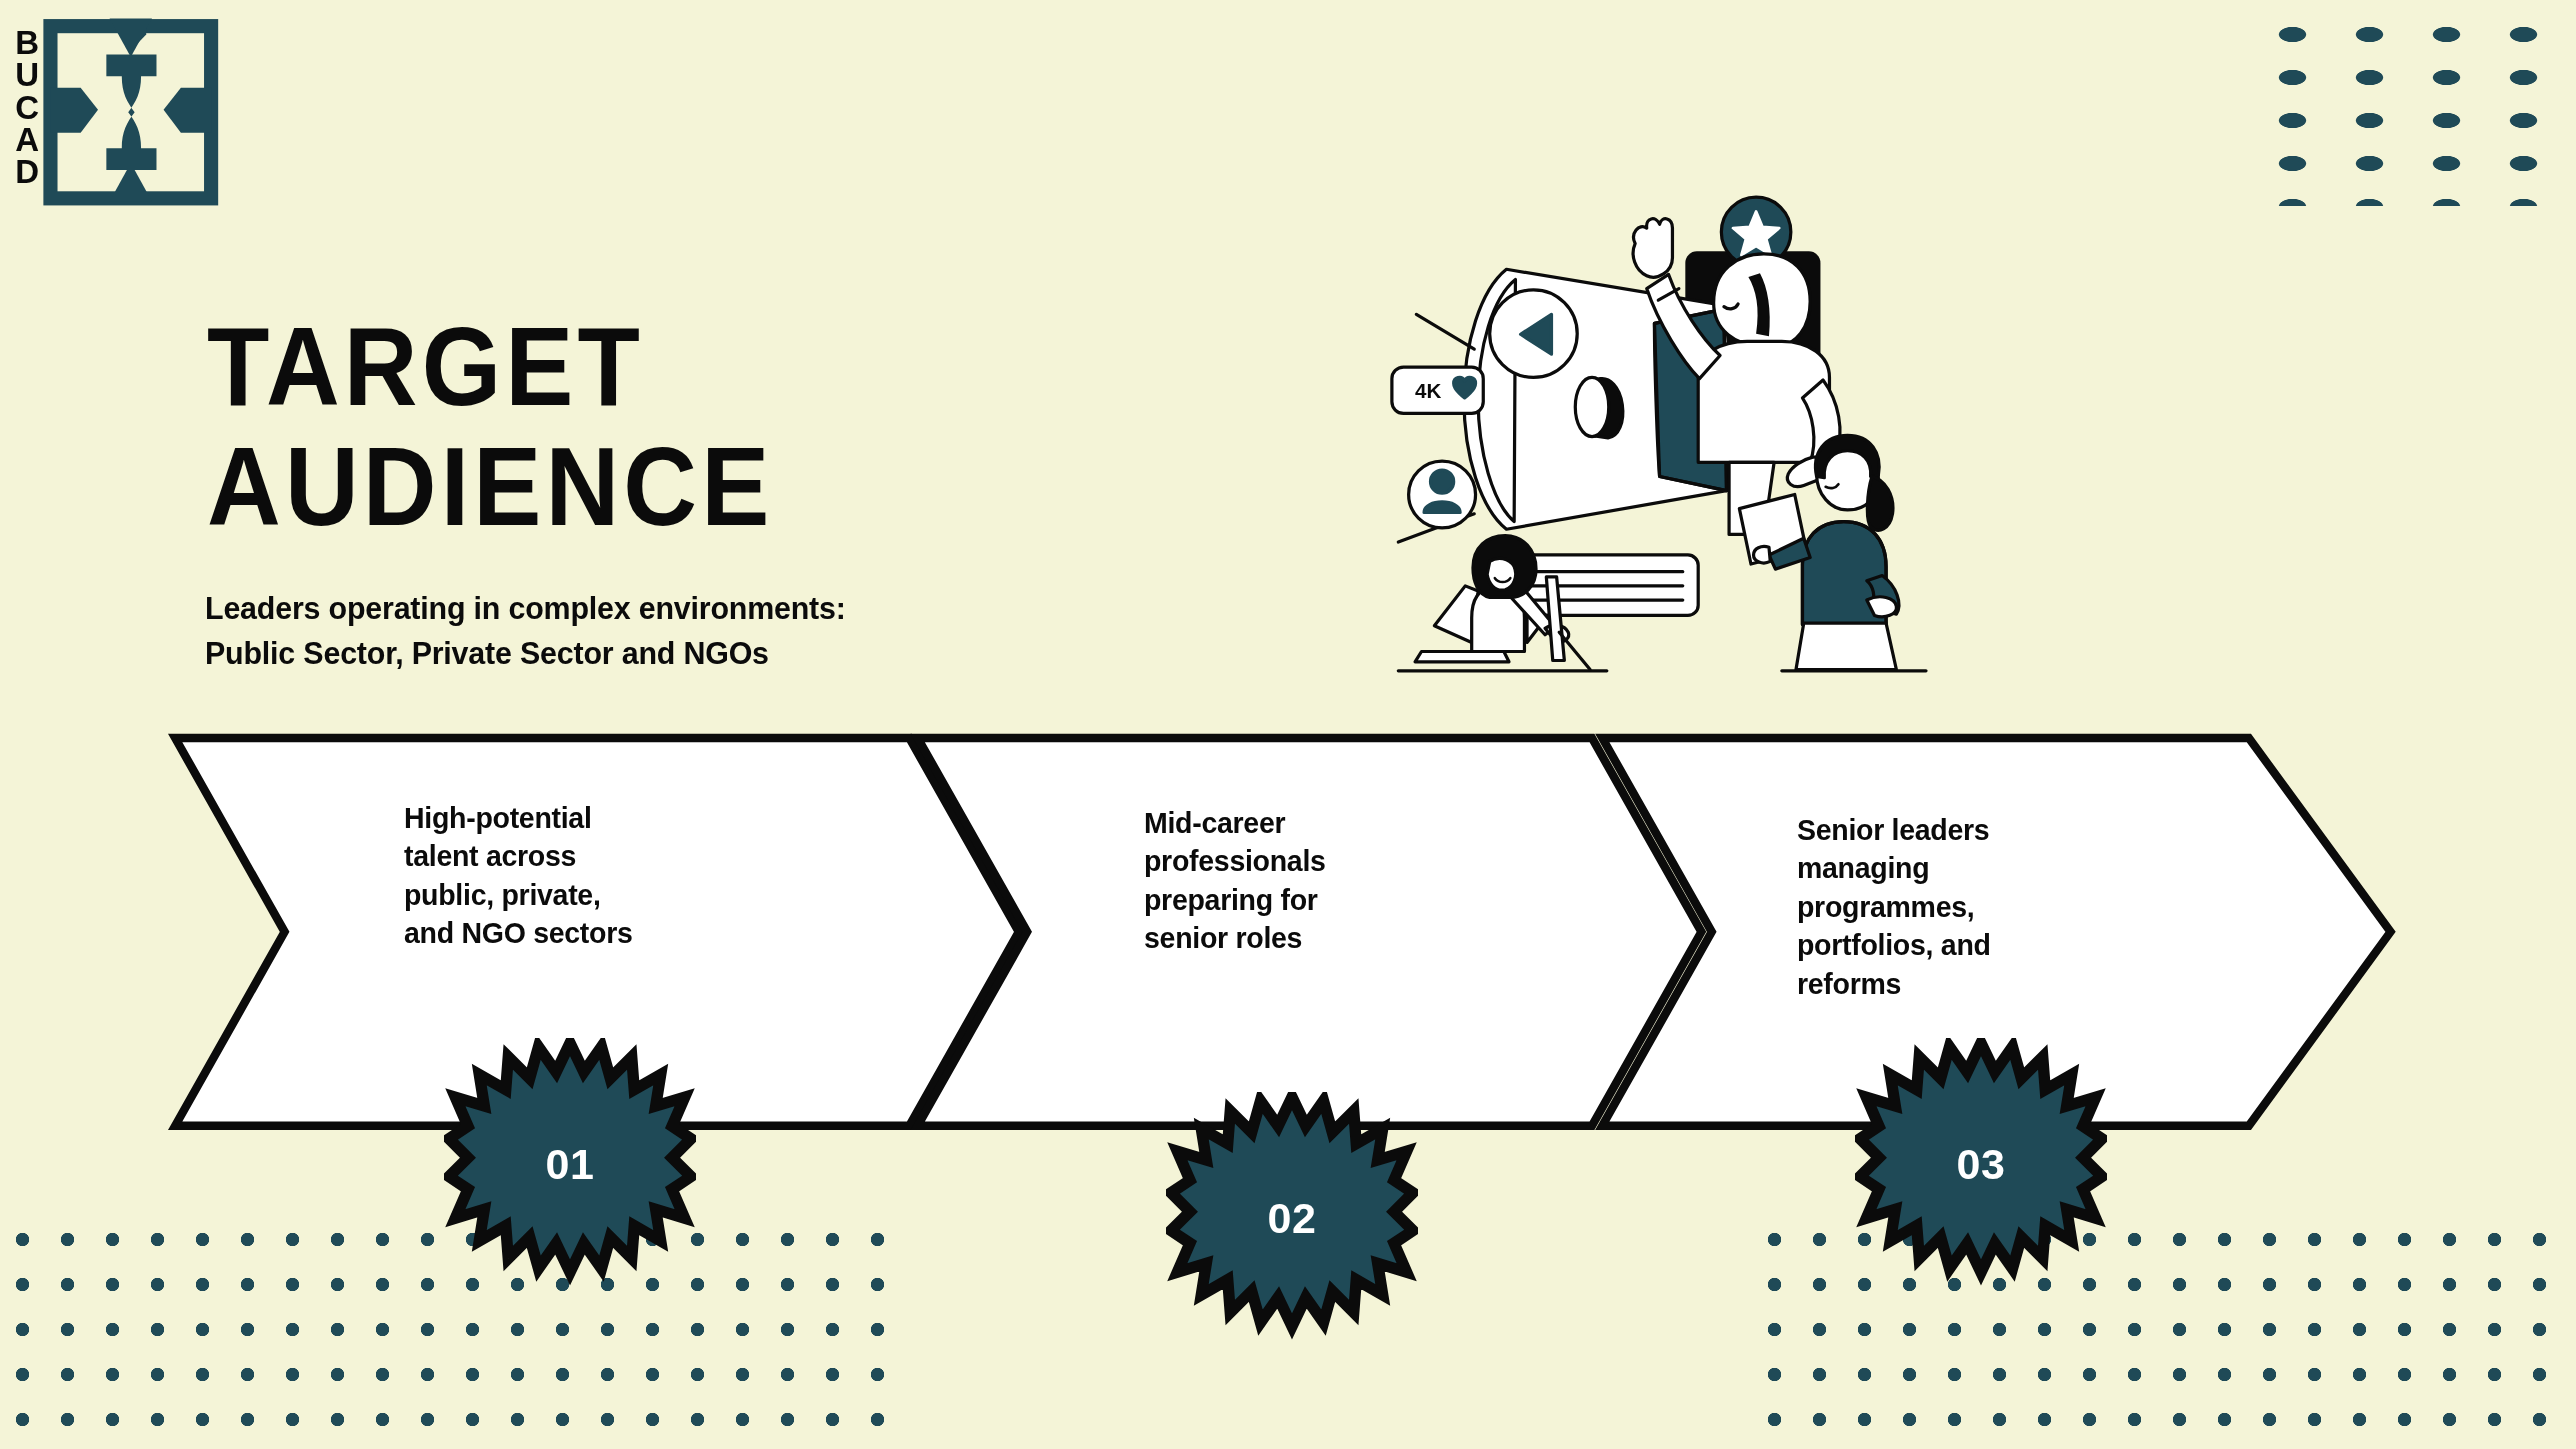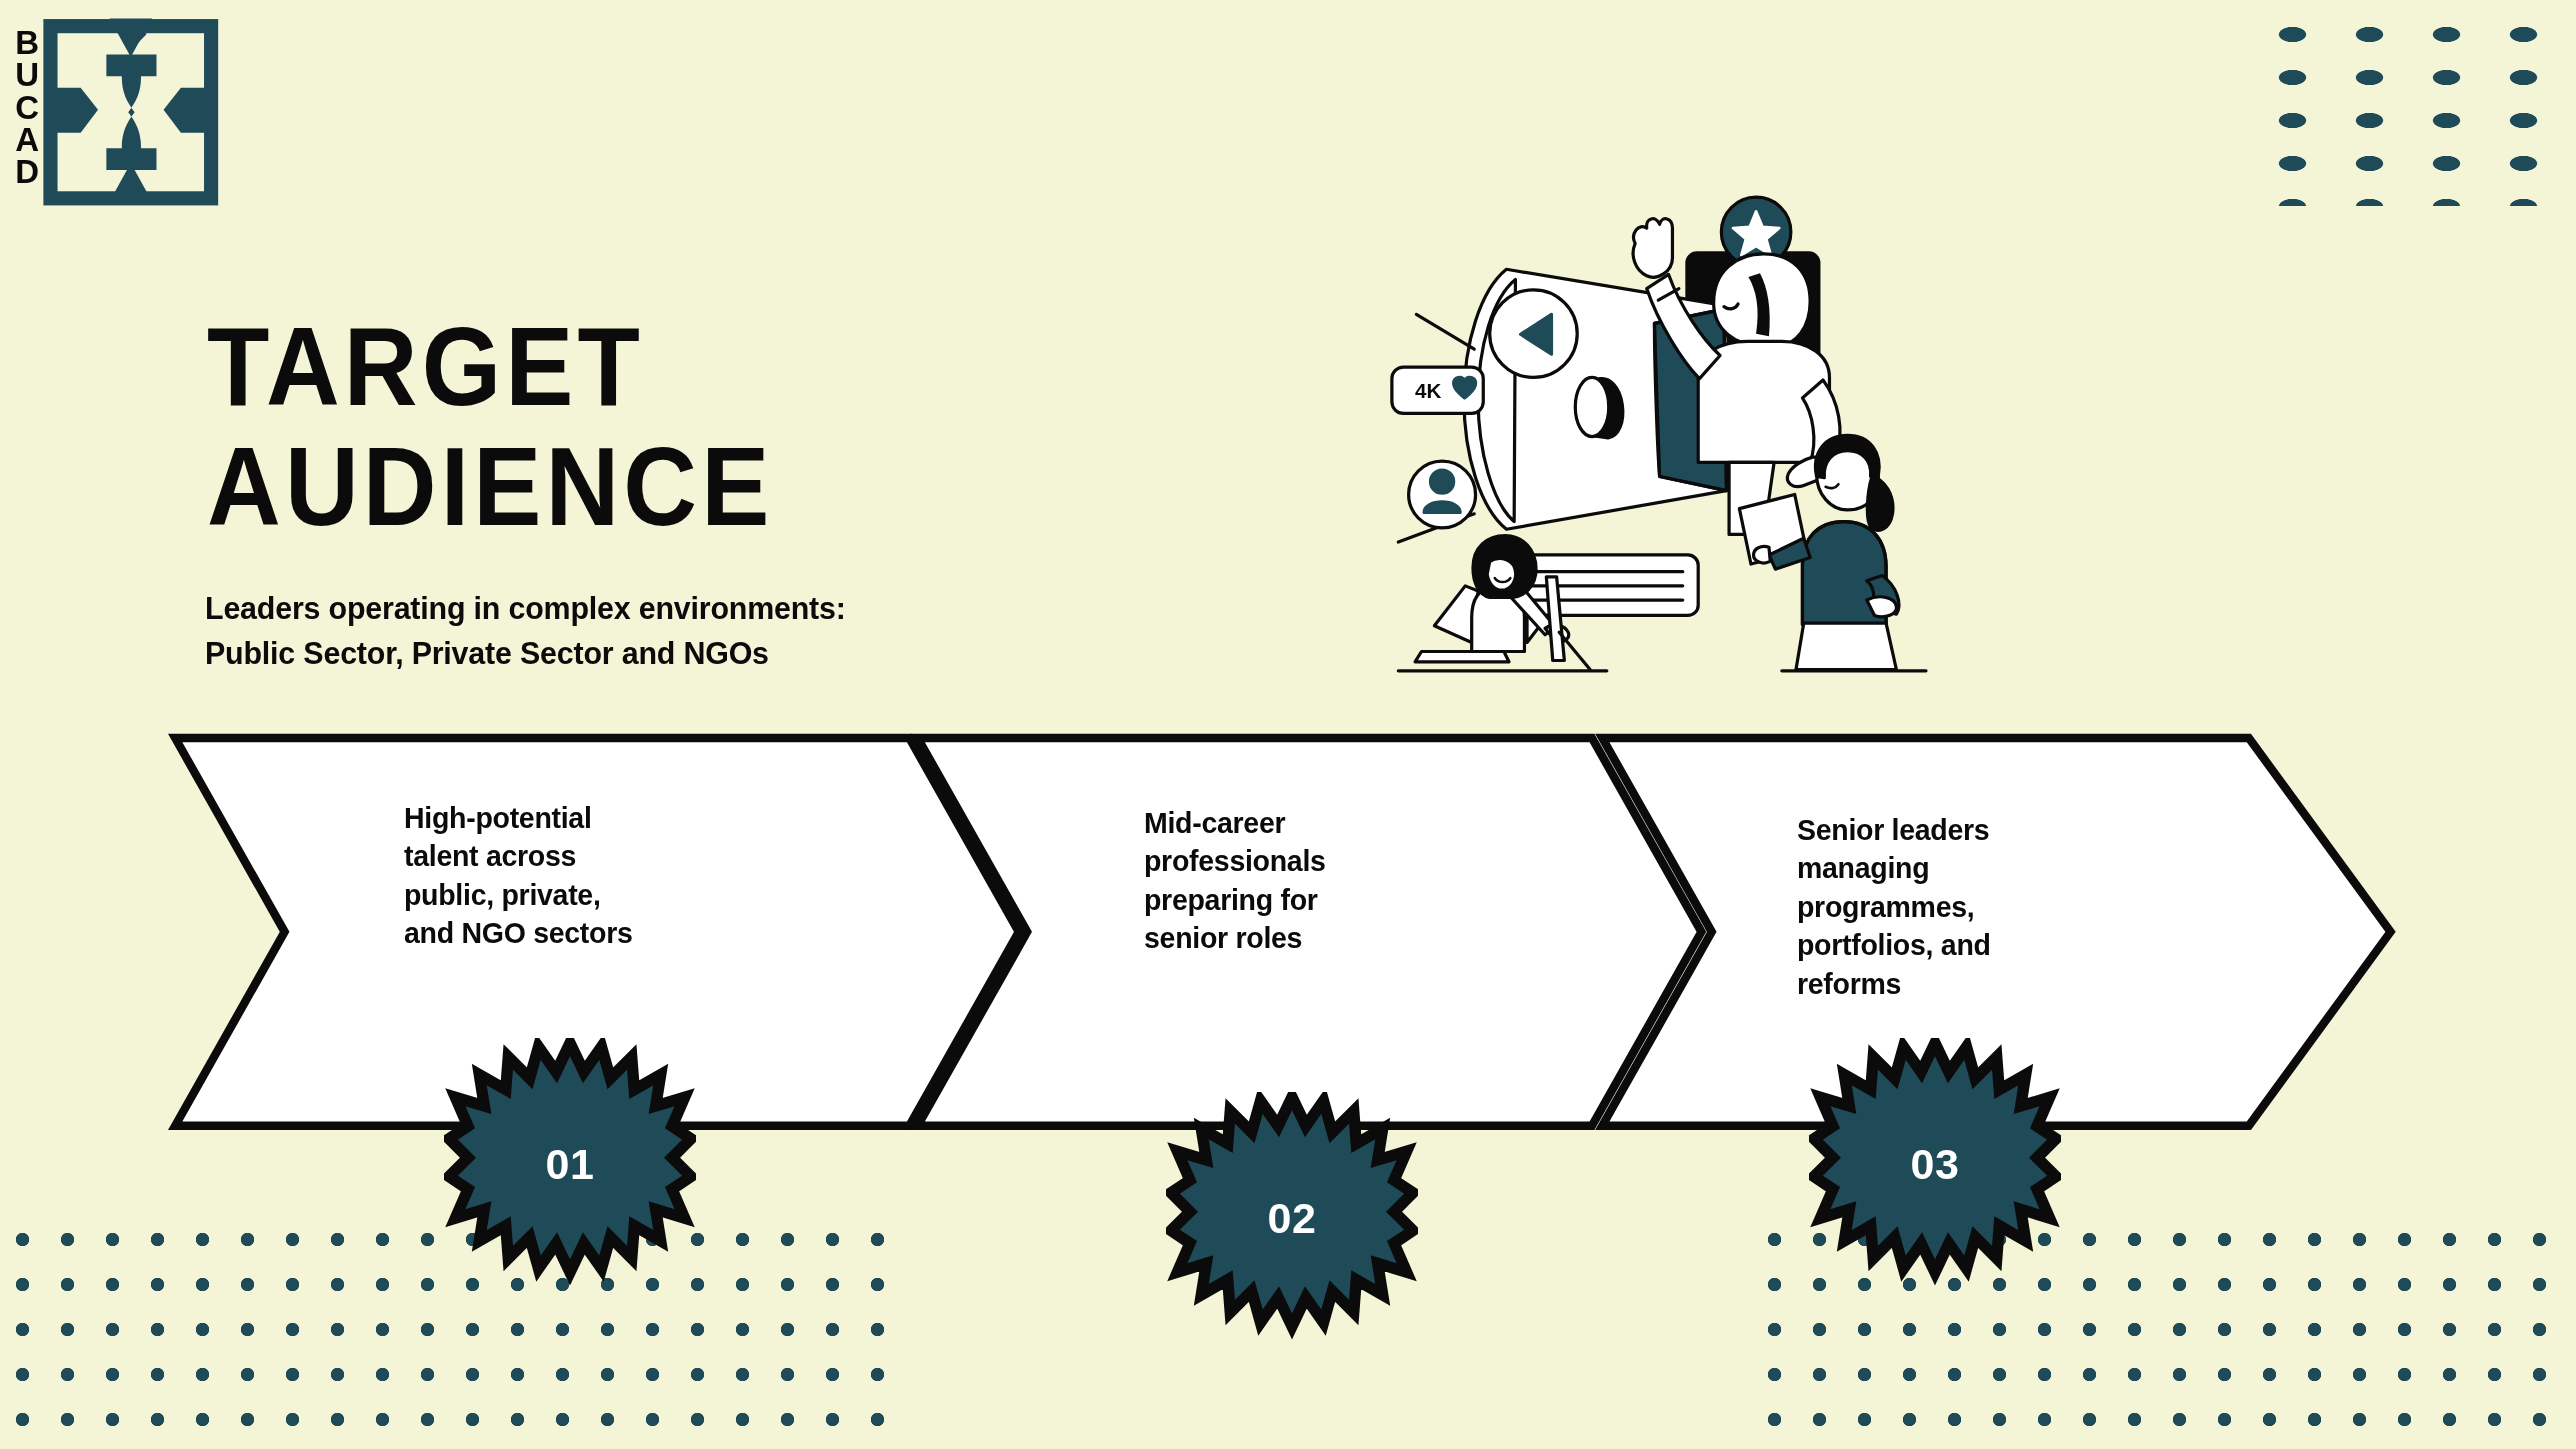--- a/index.html
+++ b/index.html
@@ -75,21 +75,21 @@
   
   .badge{ position:absolute; width:252px; height:252px; }
   .badge .num{
     position:absolute; left:0; top:0; width:252px; height:252px;
     display:flex; align-items:center; justify-content:center;
     color:#FFFFFF; font-weight:800; font-size:43px; letter-spacing:0.6px;
     font-family:"Liberation Sans", sans-serif;
   }
   #b1{ left:444px; top:1038px; }
   #b2{ left:1166px; top:1092px; }
-  #b3{ left:1809px; top:1038px; }
+  #b3{ left:1855px; top:1038px; }
 
   .illo{ position:absolute; left:1352px; top:174px; width:592px; height:502px; }
 </style>
 </head>
 <body>
 
 <div class="stage">
 
   <div class="dots dots-tr"></div>
   <div class="dots dots-bl"></div>

